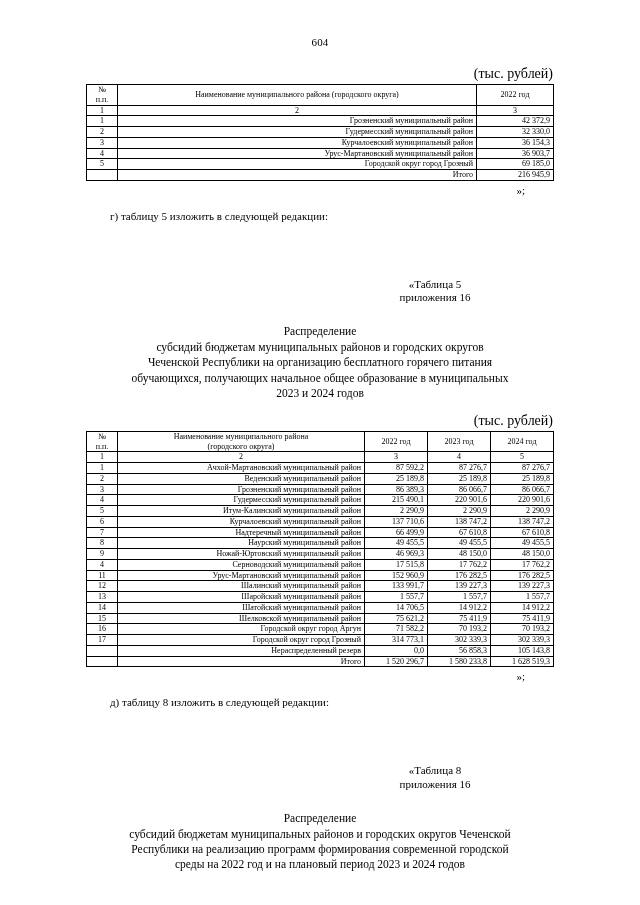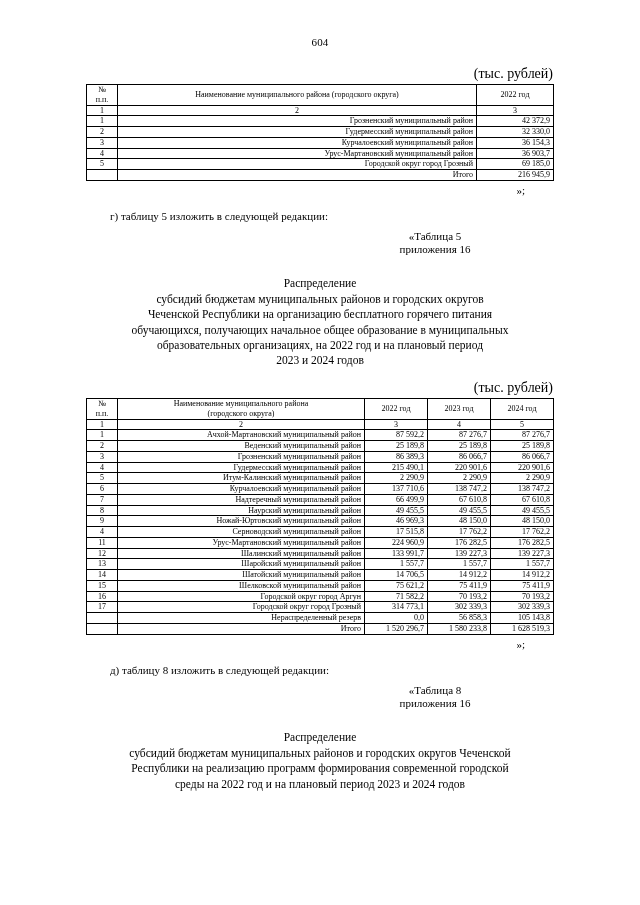--- a/index.html
+++ b/index.html
@@ -85,20 +85,21 @@
     font-size: 11px;
     padding-top: 10px;
     padding-left: 24px;
   }
   .anchor-block {
     text-align: center;
     font-size: 11px;
     line-height: 1.2;
     padding-top: 8px;
     padding-left: 230px;
+    margin-top: 48px;
   }
   .anchor-block div { white-space: nowrap; }
   .title-block {
     text-align: center;
     font-size: 11.5px;
     line-height: 1.32;
     padding-top: 20px;
     padding-bottom: 12px;
   }
   .title-block .t-head { padding-bottom: 1px; }
@@ -172,21 +173,20 @@
   <div class="anchor-block">
     <div>«Таблица 5</div>
     <div>приложения 16</div>
   </div>
 
   <div class="title-block">
     <div class="t-head">Распределение</div>
     <div>субсидий бюджетам муниципальных районов и городских округов</div>
     <div>Чеченской Республики на организацию бесплатного горячего питания</div>
     <div>обучающихся, получающих начальное общее образование в муниципальных</div>
-    <div>образовательных организациях, на 2022 год и на плановый период</div>
     <div>2023 и 2024 годов</div>
   </div>
 
   <div class="units-label">(тыс. рублей)</div>
 
   <table class="doc-table t2">
     <colgroup>
       <col class="w-idx">
         <col class="w-name">
         <col class="w-v1">
@@ -281,21 +281,21 @@
       <tr>
         <td class="c-idx">4</td>
         <td class="c-name">Серноводский муниципальный район</td>
         <td class="c-val">17 515,8</td>
         <td class="c-val">17 762,2</td>
         <td class="c-val">17 762,2</td>
       </tr>
       <tr>
         <td class="c-idx">11</td>
         <td class="c-name">Урус-Мартановский муниципальный район</td>
-        <td class="c-val">224 960,9</td>
+        <td class="c-val">152 960,9</td>
         <td class="c-val">176 282,5</td>
         <td class="c-val">176 282,5</td>
       </tr>
       <tr>
         <td class="c-idx">12</td>
         <td class="c-name">Шалинский муниципальный район</td>
         <td class="c-val">133 991,7</td>
         <td class="c-val">139 227,3</td>
         <td class="c-val">139 227,3</td>
       </tr>

